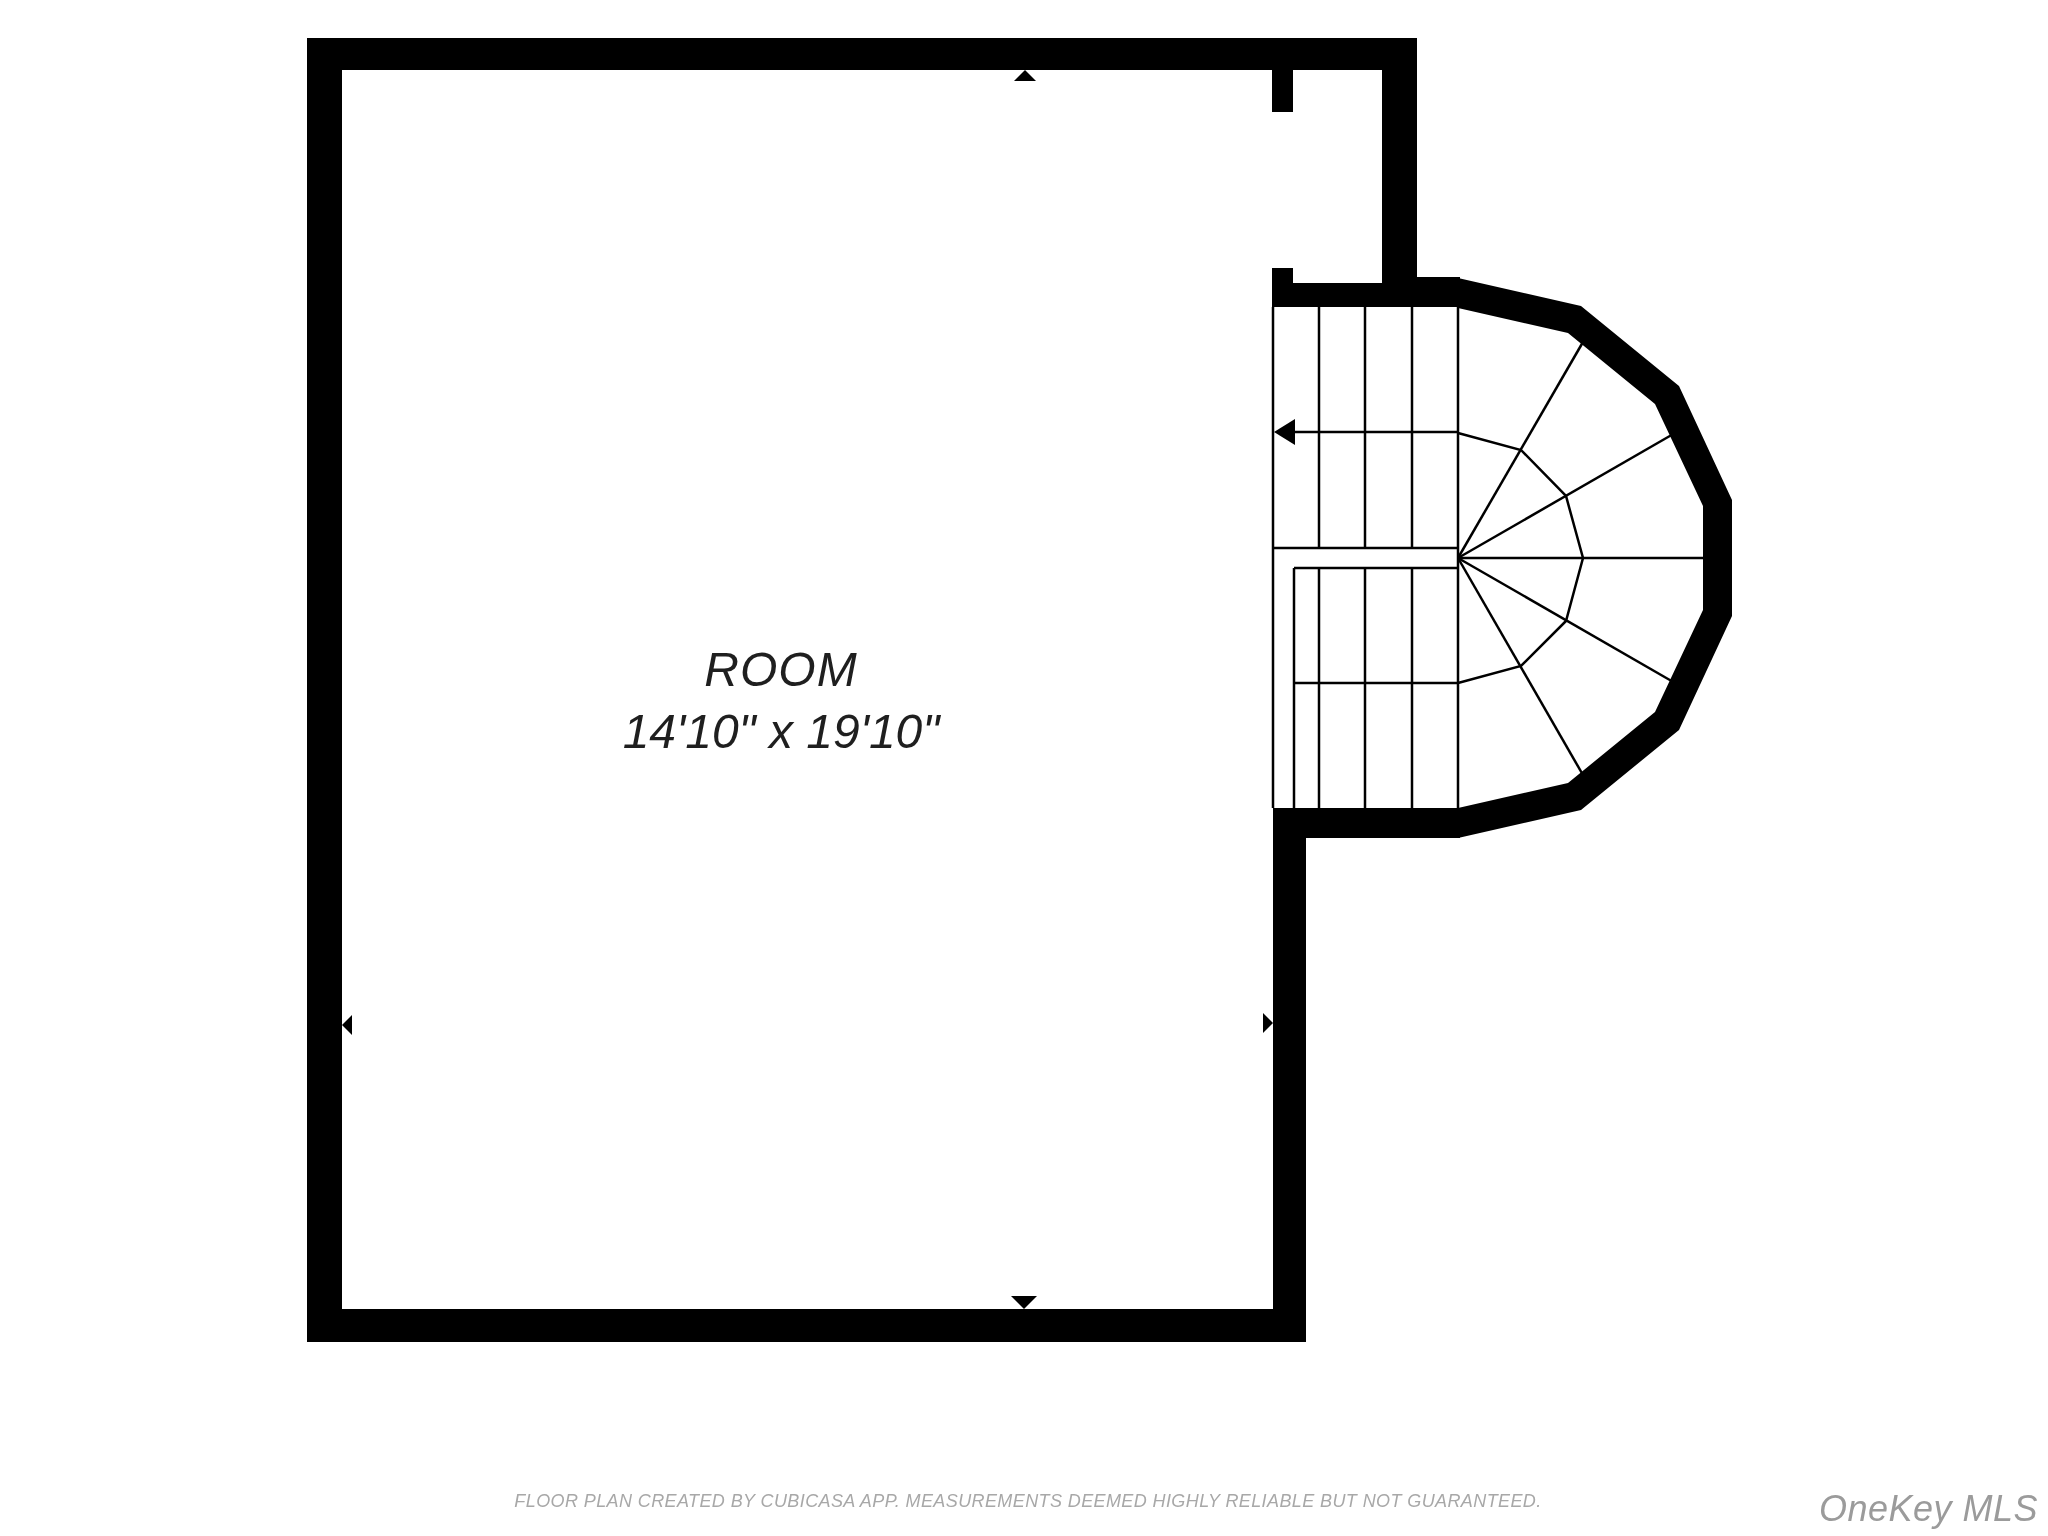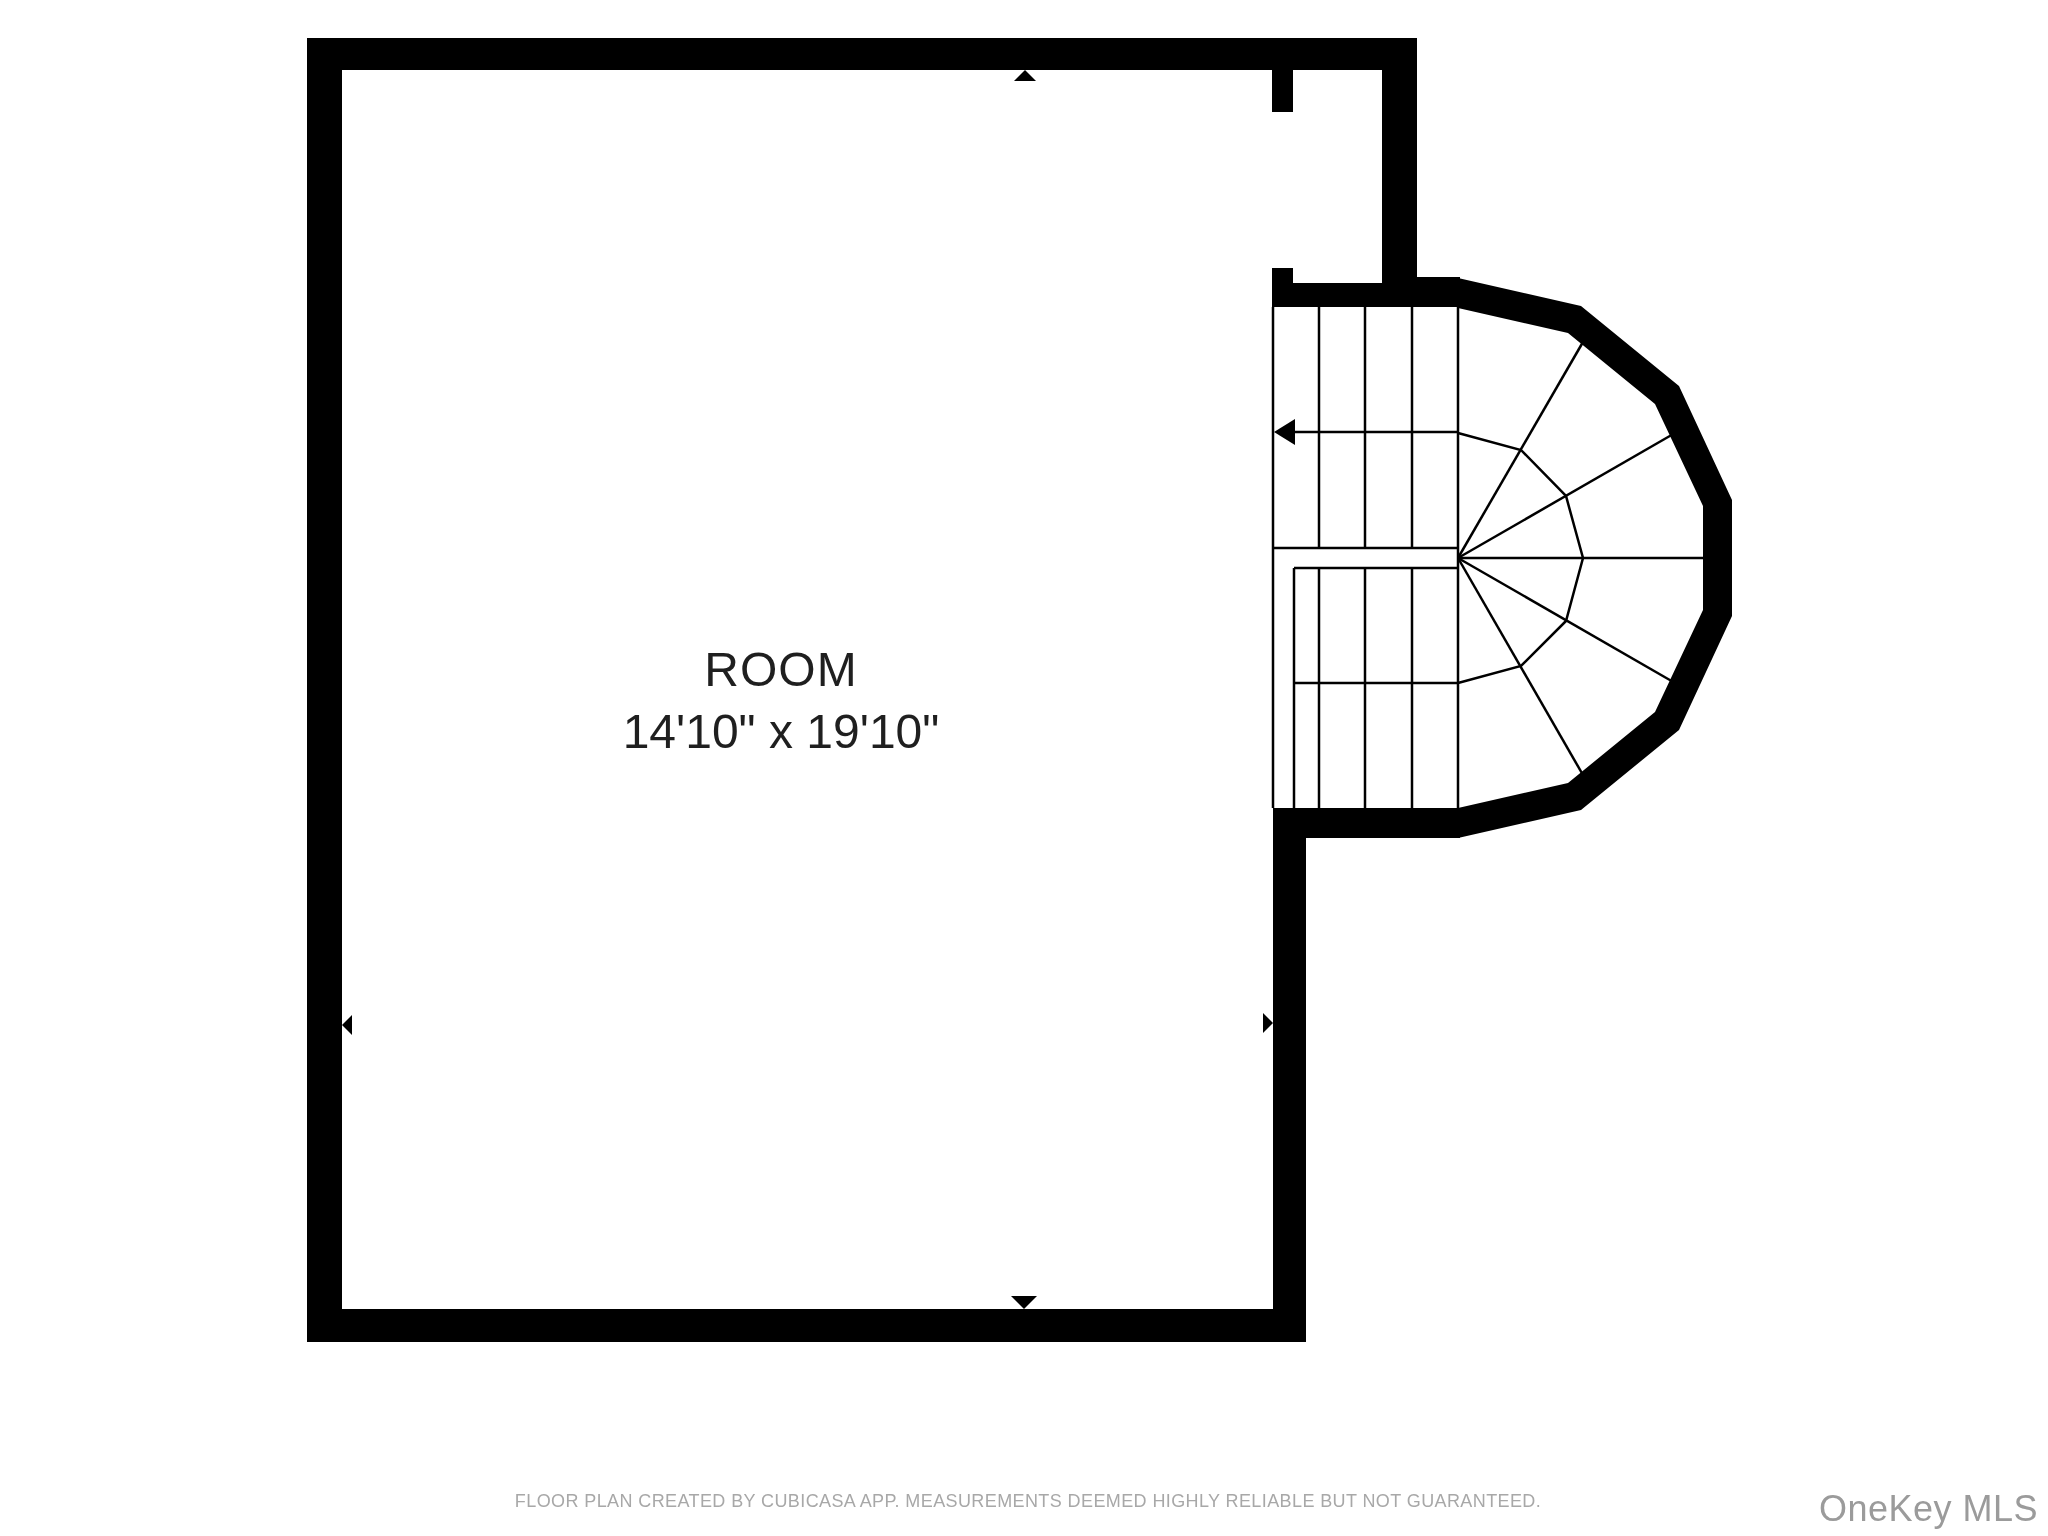--- a/index.html
+++ b/index.html
@@ -3,20 +3,21 @@
 <meta charset="utf-8">
 <style>
   html, body { margin: 0; padding: 0; }
   body { background: #ffffff; font-family: "Liberation Sans", sans-serif; }
   .stage {
     position: relative;
     width: 2048px;
     height: 1536px;
     background: #4d7c0f;
     overflow: hidden;
+    font-style: italic;
   }
   .stage svg { position: absolute; left: 0; top: 0; width: 100%; height: 100%; }
   text { font-family: "Liberation Sans", sans-serif; }
   .room-label  { font-size: 48px; letter-spacing: 1px; }
   .room-dims   { font-size: 48px; letter-spacing: 0px; }
   .disclaimer  { font-size: 18px; letter-spacing: 0.4px; }
   .watermark   { font-size: 36px; letter-spacing: 0.5px; }
 </style>
 </head>
 <body>

